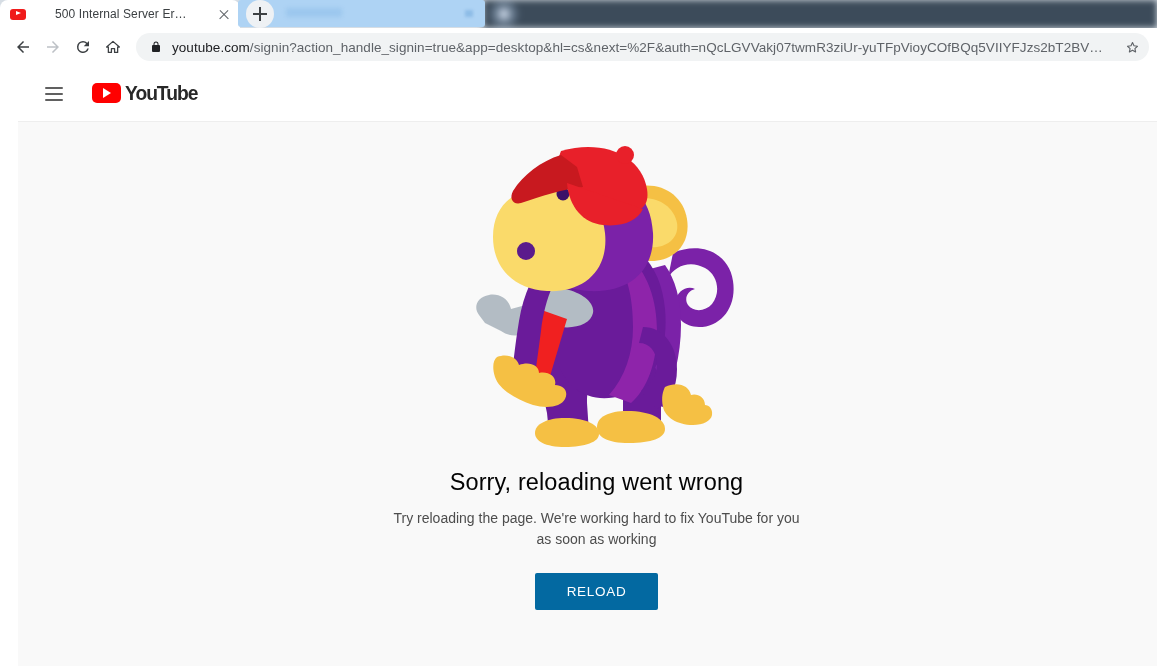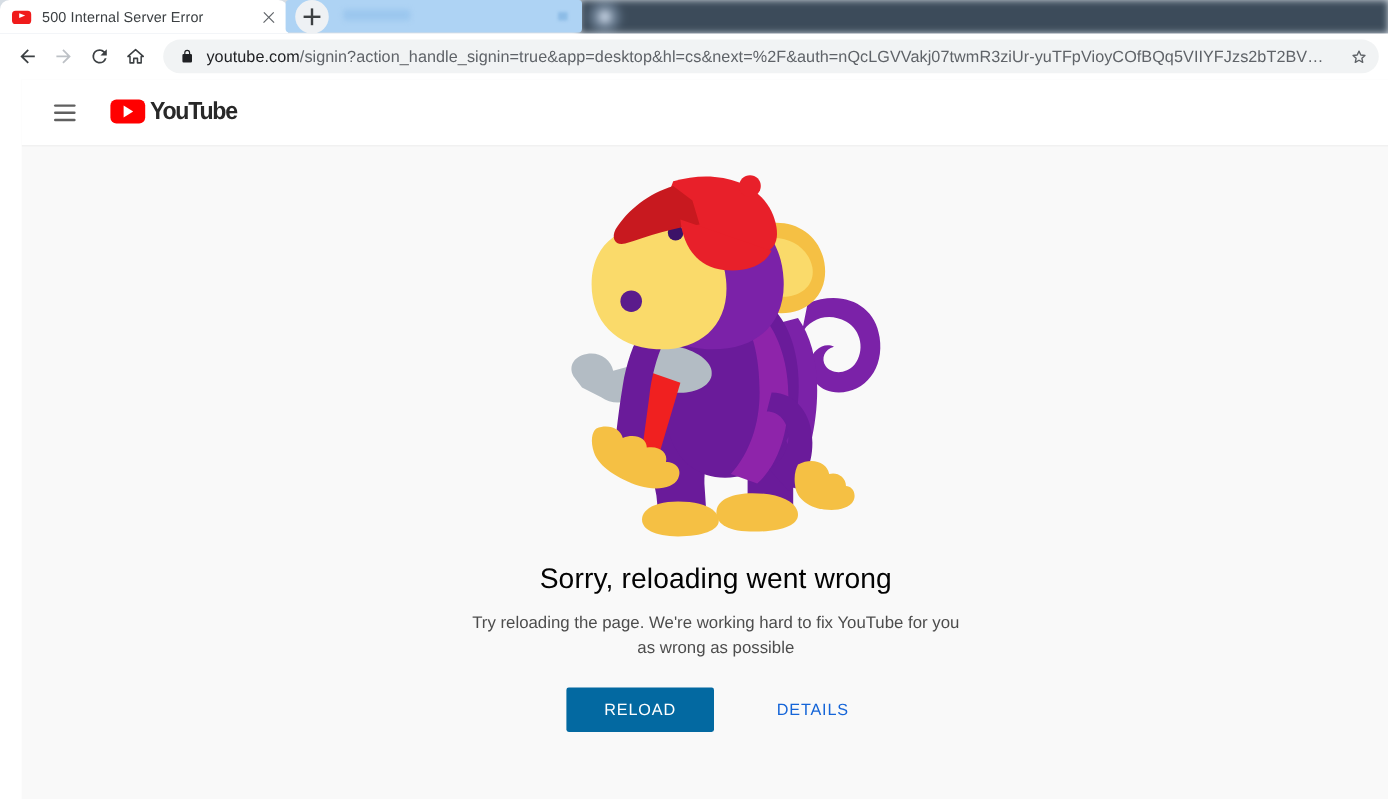--- a/index.html
+++ b/index.html
@@ -27,20 +27,21 @@
     align-items: flex-end;
     overflow: hidden;
   }
 
   .tab {
     height: 28px;
     display: flex;
     align-items: center;
     padding: 0 8px 0 10px;
     position: relative;
+    gap: 20px;
   }
   .tab.active {
     background: #ffffff;
     border-top-left-radius: 8px;
     border-top-right-radius: 8px;
     width: 240px;
   }
   .tab-favicon {
     width: 16px; height: 16px;
     flex: 0 0 16px;
@@ -450,22 +451,21 @@
           <circle cx="188" cy="14" r="9" fill="#e8202a"></circle>
 
           <path d="M124 14 C104 20 86 34 76 50 C72 58 76 64 84 62 C102 56 126 48 146 46 L140 26 Z" fill="#c8191f"></path>
 
           <path d="M130 42 L206 68 C200 80 186 86 166 84 C146 82 132 66 130 42 Z" fill="#e8202a"></path>
         </svg>
       </div>
 
       <h1 id="error-title">Sorry, reloading went wrong</h1>
 
-      <p id="error-subtitle">Try reloading the page. We're working hard to fix YouTube for you as wrong as possible</p>
+      <p id="error-subtitle">Try reloading the page. We're working hard to fix YouTube for you as soon as working</p>
 
       <div id="error-actions">
         <button id="reload-button">RELOAD</button>
-        <button id="details-button">DETAILS</button>
       </div>
 
     </div>
   </div>
 </div>
 
 </body></html>

